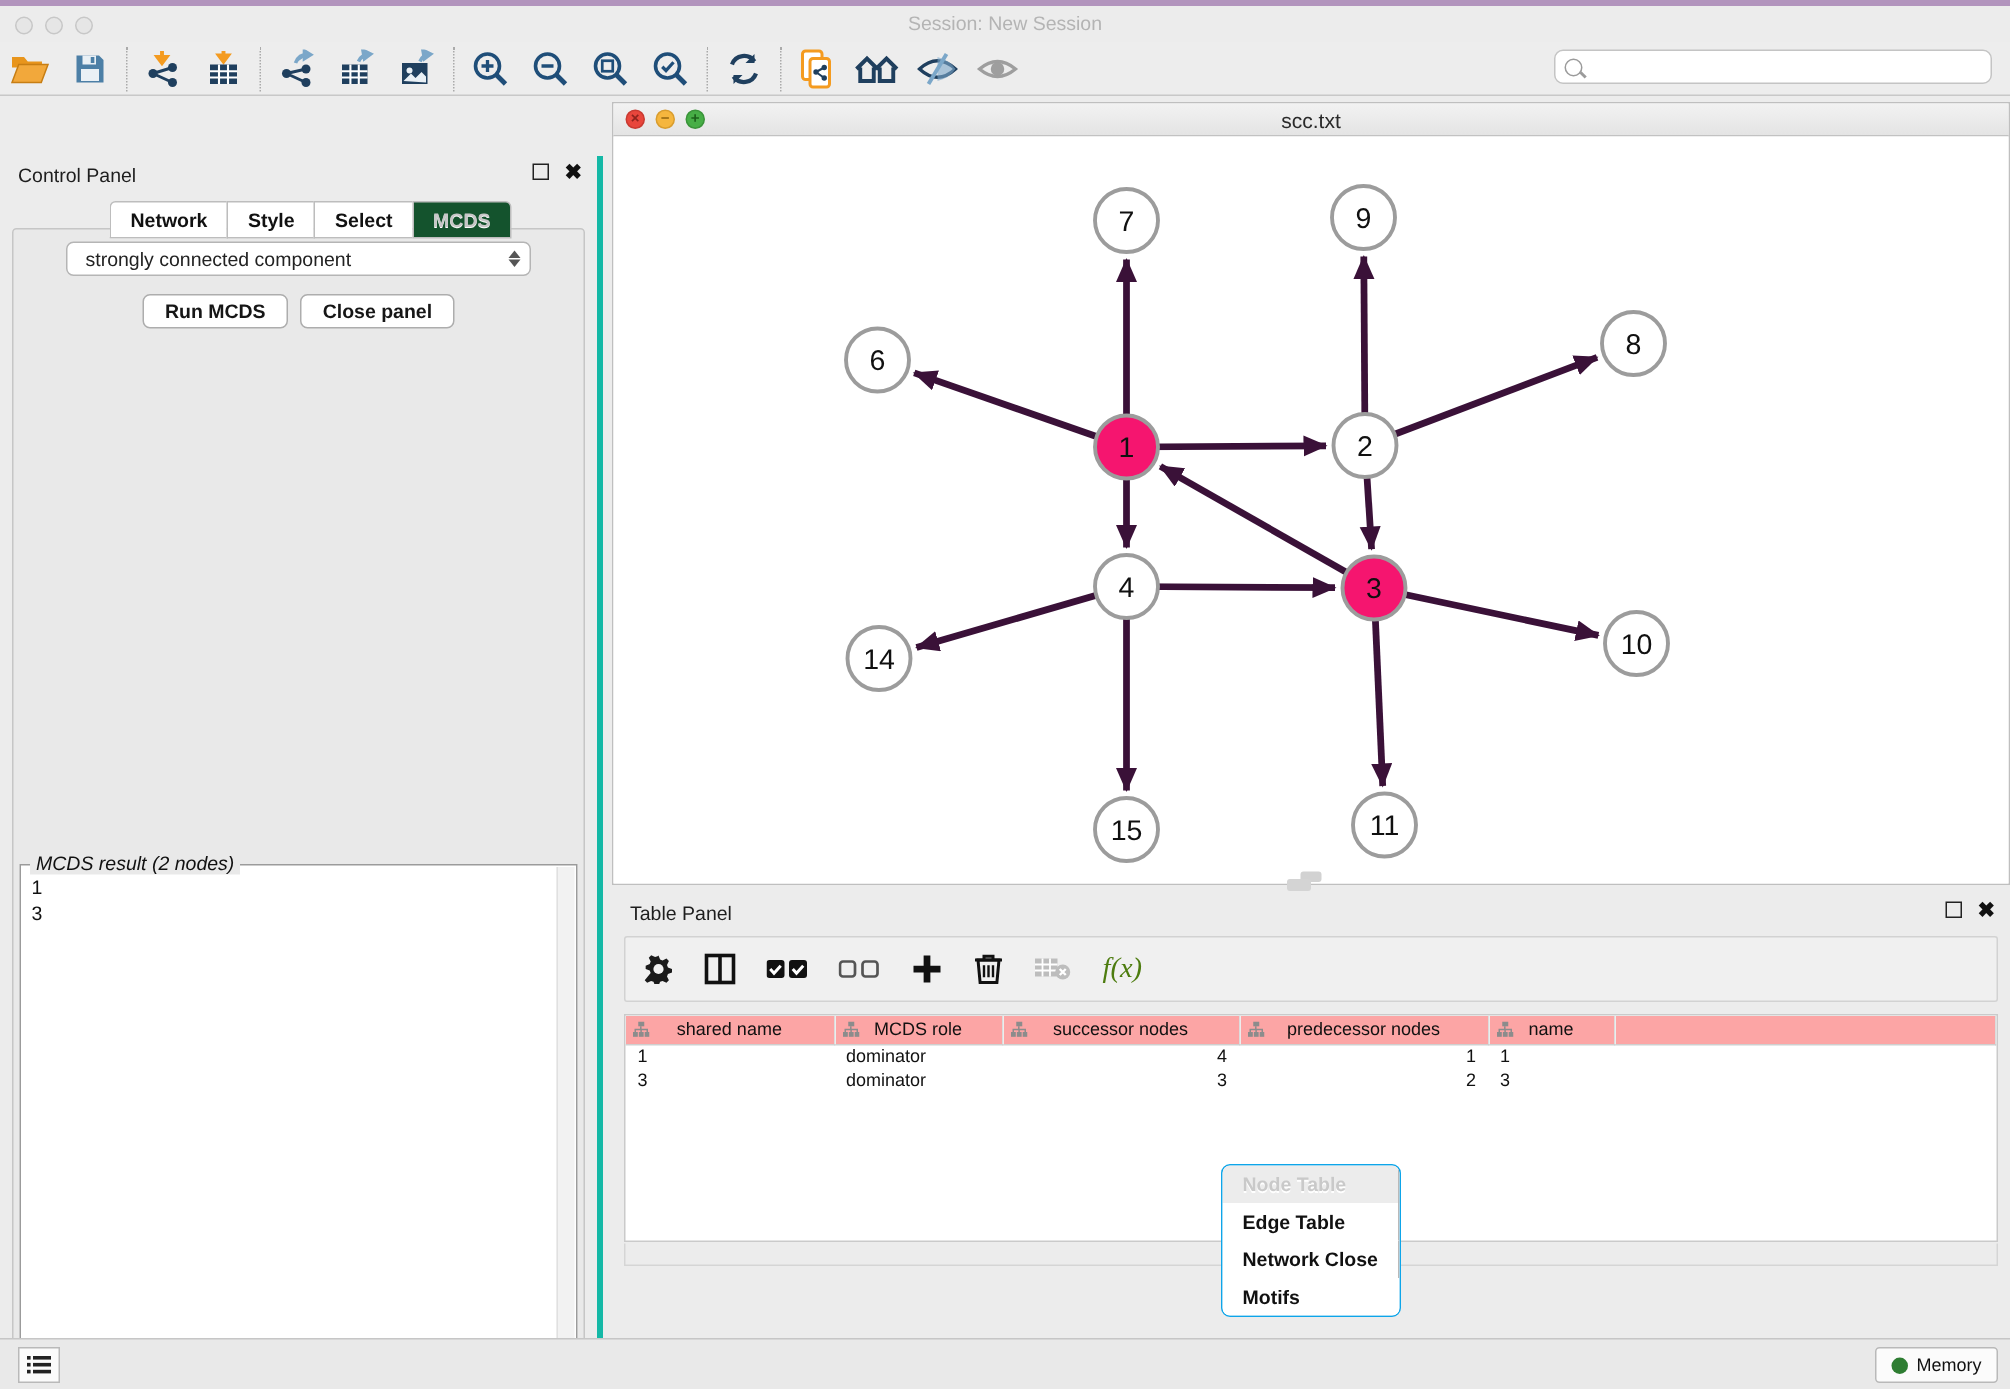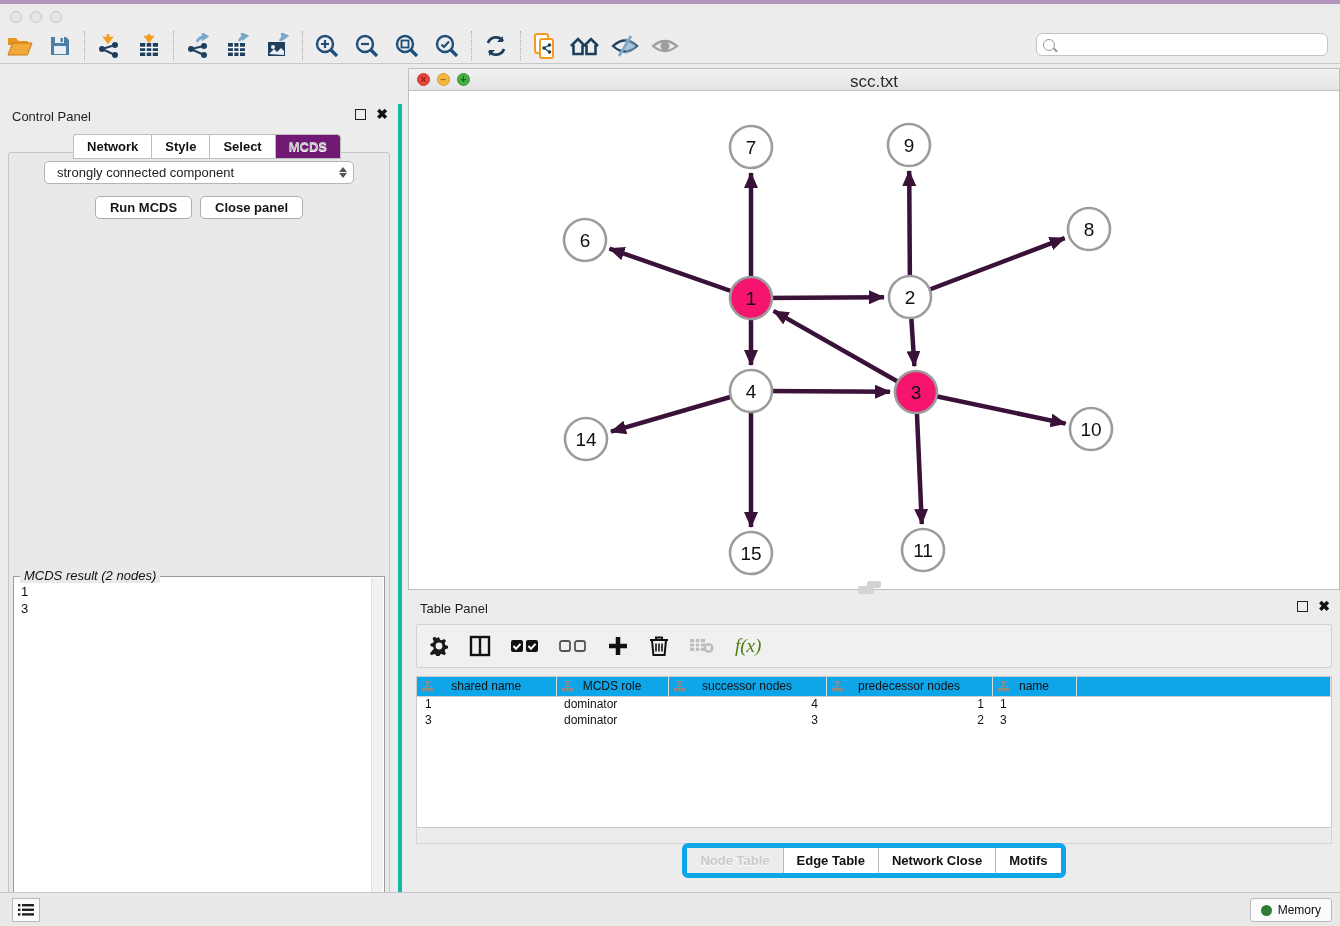--- a/index.html
+++ b/index.html
@@ -32,21 +32,21 @@
   .phead { height:24px; position:relative; }
   .phead .ptitle { position:absolute; left:12px; top:5px; font-size:13px; color:#1E1E1E; }
   .winbtns { position:absolute; right:10px; top:5px; display:flex; gap:10px; align-items:center; }
   .floatbtn { width:11px; height:11px; border:1.6px solid #222; background:transparent; }
   .closebtn { font-size:14px; font-weight:bold; color:#111; line-height:11px; }
   .ctabs { display:flex; justify-content:center; gap:0; margin-top:6px; position:relative; z-index:2;padding-left:16px; }
   .ctab { font-size:13px; font-weight:bold; padding:4px 13px; background:#FFF;
     border:1px solid #BDBDBD; border-right:none; color:#111; }
   .ctab:first-child { border-top-left-radius:4px; }
   .ctab:last-child { border-right:1px solid #BDBDBD; border-top-right-radius:4px; }
-  .ctab.active { background:#701a75; color:#C6C6C6; text-shadow:0 1px 0 #fff; }
+  .ctab.active { background:#14532d; color:#C6C6C6; text-shadow:0 1px 0 #fff; }
   .cbody { position:absolute; left:8px; right:8px; top:48px; bottom:10px;
     background:#E9E9E9; border:1px solid #C6C6C6; border-radius:3px; }
   .optlabel { text-align:center; font-size:13px; font-weight:bold; margin-top:20px; color:#1B1B1B; }
   .dropdown { margin:8px auto 0; width:310px; height:23px; background:#FFF; border:1px solid #B5B5B5;
     border-radius:5px; display:flex; align-items:center; padding:0 6px 0 12px; font-size:13px; }
   .dropdown .dval { flex:1; }
   .stepper { display:flex; flex-direction:column; gap:1px; align-items:center; }
   .stepper i { width:0; height:0; border-left:4px solid transparent; border-right:4px solid transparent; }
   .stepper .up { border-bottom:5px solid #555; }
   .stepper .dn { border-top:5px solid #555; }
@@ -59,48 +59,48 @@
     font-size:13px; padding:0 4px; color:#111;font-style:italic; }
   .rtext { position:absolute; left:2px; top:6px; right:14px; bottom:2px; font-size:13px;
     line-height:17px; padding-left:5px; white-space:pre; color:#111; }
   .rscroll { position:absolute; right:1px; top:1px; bottom:1px; width:12px; background:#F2F2F2;
     border-left:1px solid #E0E0E0; }
 
   
   .netwin { position:absolute; left:408px; top:68px; width:932px; height:522px; background:#FFF;
     border:1px solid #BFBFBF; }
   .nethead { height:22px; background:linear-gradient(#F2F2F2,#E4E4E4); border-bottom:1px solid #C2C2C2; position:relative; }
-  .nethead .ntitle { position:absolute; left:0; right:0; top:3px; text-align:center; font-size:17px; color:#2A2A2A; }
+  .nethead .ntitle { position:absolute; left:0; right:0; top:3px; text-align:center; font-size:14px; color:#2A2A2A; }
   .tl { position:absolute; top:4px; width:13px; height:13px; border-radius:50%;
     font-size:10px; font-weight:bold; text-align:center; line-height:12px; }
   .tl.red { left:8px; background:#E8463C; border:1px solid #C93A31; color:#8F231D; }
   .tl.yel { left:28px; background:#F5B63E; border:1px solid #D99D2E; color:#9A6D14; }
   .tl.grn { left:48px; background:#47AE46; border:1px solid #3A9439; color:#1C611B; }
   .canvas { position:absolute; left:0; top:22px; right:0; bottom:0; background:#FFF; overflow:hidden; }
   .vgrip { position:absolute; left:50%; bottom:1px; transform:translateX(-50%);
     width:14px; height:7px; background:#D2D2D2; border-radius:2px; }
 
   
   .tpanel { position:absolute; left:408px; top:596px; width:932px; height:296px; background:#ECECEC; }
   .ttoolbar { position:absolute; left:8px; right:8px; top:28px; height:44px; background:#F0F0F0;
     border:1px solid #D2D2D2; border-radius:2px; display:flex; align-items:center; padding-left:12px; gap:20px; }
   .ticon { display:flex; align-items:center; justify-content:center; }
   .fx { font-family:"Liberation Serif", serif; font-style:italic; font-size:19px; color:#4d7c0f; }
   .dtable { position:absolute; left:8px; right:8px; top:80px; bottom:64px; background:#FFF;
     border:1px solid #CACACA; overflow:hidden; }
   table.grid { border-collapse:collapse; table-layout:fixed; width:100%; font-size:12px; }
-  table.grid th { height:19px; background:#0ea5e9; border-right:1px solid #DCDCDC; border-bottom:1px solid #CFCFCF;
+  table.grid th { height:19px; background:#fca5a5; border-right:1px solid #DCDCDC; border-bottom:1px solid #CFCFCF;
     font-weight:normal; color:#111; position:relative; text-align:center; }
   table.grid th .thicon { position:absolute; left:5px; top:4px; }
   table.grid td { height:16px; padding:0 8px; color:#111; }
   td.r { text-align:right; padding-right:14px; }
   .tscrollstrip { position:absolute; left:8px; right:8px; bottom:48px; height:15px;
     background:#ECECEC; border:1px solid #D5D5D5; border-top:none; }
   .ttabs { position:absolute; left:0; right:0; bottom:14px; display:flex; justify-content:center; }
-  .seg { display:flex; border:5px solid #0ea5e9; border-radius:6px; overflow:hidden; background:#FFF; }
+  .seg { display:flex; border:1px solid #0ea5e9; border-radius:6px; overflow:hidden; background:#FFF;flex-direction:column; }
   .seg .tseg { font-size:13px; font-weight:bold; padding:5px 13px; border-right:1px solid #B9B9B9; color:#111; background:#FFF; }
   .seg .tseg:last-child { border-right:none; }
   .seg .tseg.active { background:#ECECEC; color:#C9C9C9; text-shadow:0 1px 0 #fff; }
 
   
   .statusbar { position:absolute; left:0; bottom:0; width:1340px; height:34px; background:#E9E9E9;
     border-top:1px solid #C6C6C6; }
   .listbtn { position:absolute; left:12px; top:5px; width:28px; height:24px; background:#FBFBFB;
     border:1px solid #B9B9B9; display:flex; align-items:center; justify-content:center; }
   .membtn { position:absolute; right:8px; top:5px; height:24px; background:#FBFBFB; border:1px solid #B9B9B9;
@@ -112,20 +112,21 @@
 </head>
 <body>
 
 <div class="mac-top"></div>
 <div class="titlebar">
   <div class="lights">
     <div class="light"></div>
     <div class="light"></div>
     <div class="light"></div>
   </div>
+  <div class="title">Session: New Session</div>
 </div>
 
 <div class="toolbar">
   <div class="tbtn">
     <svg width="26" height="22" viewBox="0 0 26 22">
         <path d="M1 3h8l2.5 3H21v4H1z" fill="#E8951C"></path>
         <path d="M1 20 L5.5 8 H25 L20.5 20 Z" fill="#F2A83B" stroke="#C77E14" stroke-width="1"></path>
       </svg>
   </div>
   <div class="tbtn">

